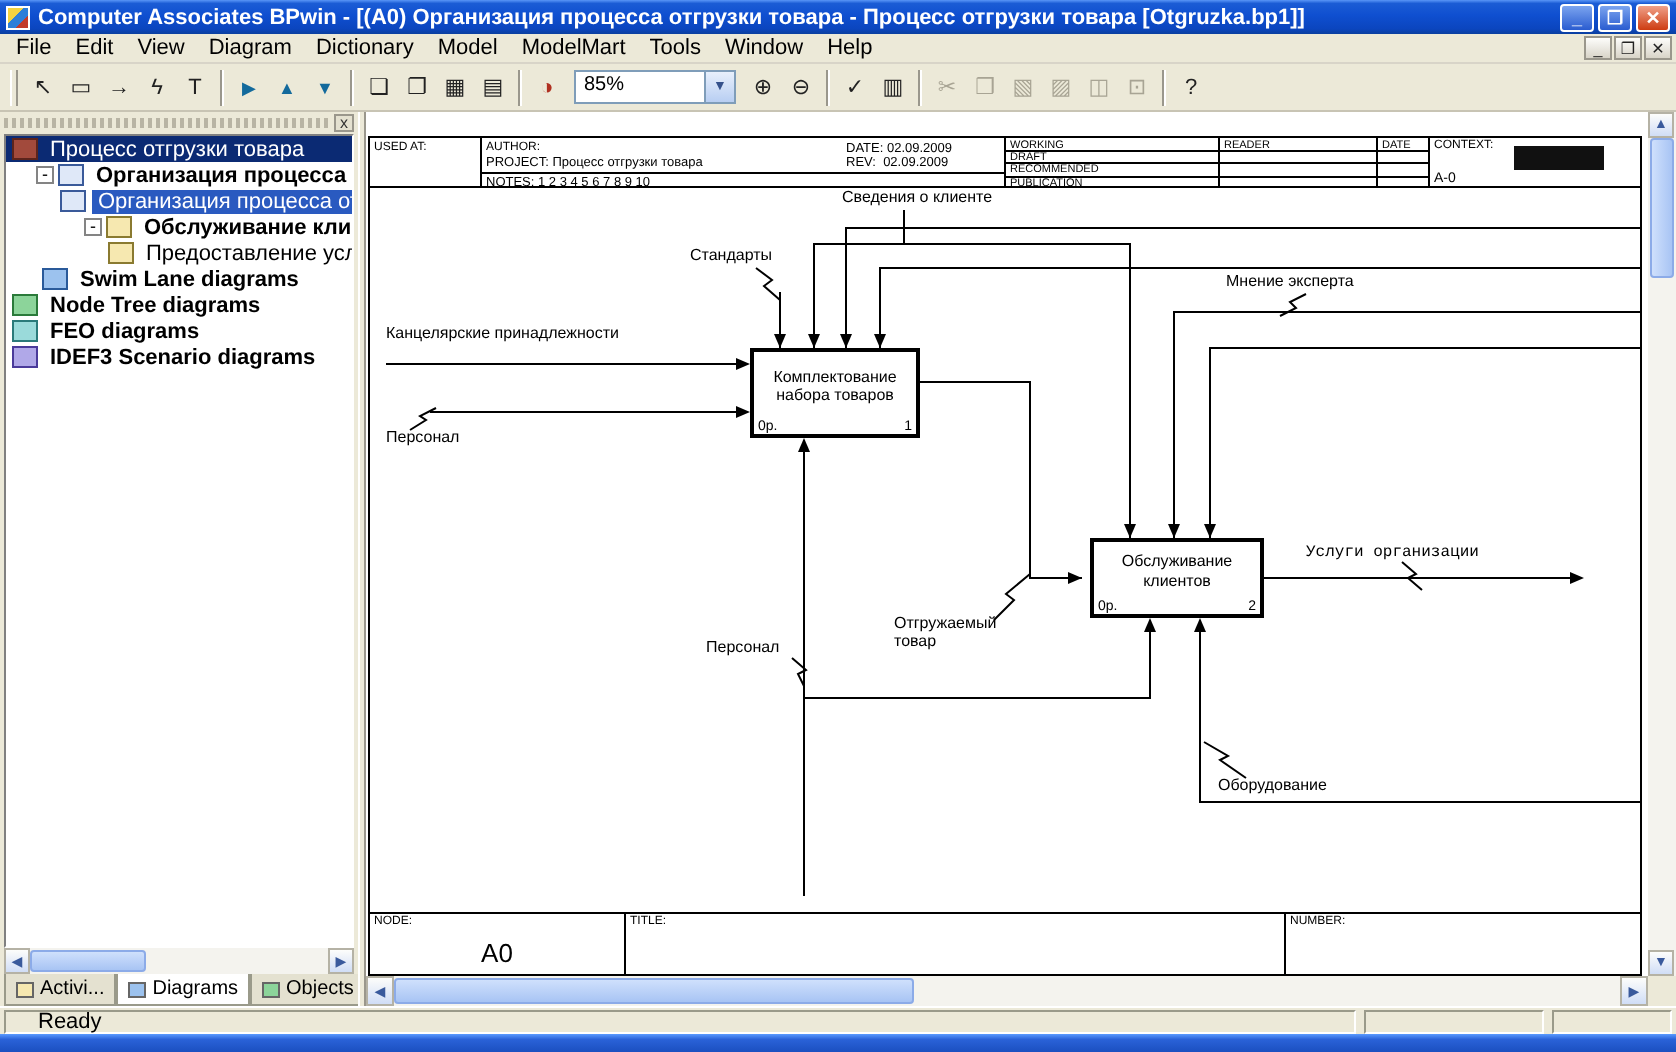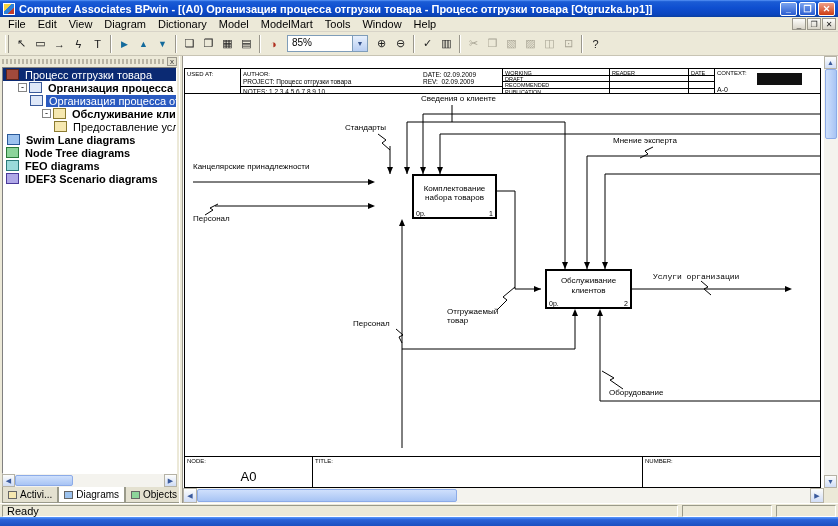--- a/index.html
+++ b/index.html
@@ -106,21 +106,21 @@
   .vscroll{position:absolute;left:824px;top:56px;width:14px;height:432px;background:#f4f3ee;display:flex;flex-direction:column}
   .vscroll .sb-thumb-v{height:70px}
   .vscroll .spacer{flex:1}
   .mainhs{position:absolute;left:183px;top:488px;width:641px;height:15px;background:#f4f3ee;display:flex}
   .mainhs .sb-btn{height:15px;width:14px}
   .mainhs .sb-thumb-h{width:260px;height:13px}
   .corner{position:absolute;left:824px;top:488px;width:14px;height:15px;background:#ece9d8}
   
   .statusbar{position:absolute;left:0;top:503px;width:838px;height:14px;background:#ece9d8;border-top:1px solid #fff;
     display:flex;align-items:center;font-size:11px}
-  .status-cell{height:12px;margin:0 2px;padding:0 4px;border:1px solid;border-color:#9a9a8a #fff #fff #9a9a8a;display:flex;align-items:center}
+  .status-cell{height:12px;margin:0 2px;padding:0 16px;border:1px solid;border-color:#9a9a8a #fff #fff #9a9a8a;display:flex;align-items:center}
   .status-main{flex:1}
   
   .taskbar{position:absolute;left:0;top:517px;width:838px;height:9px;
     background:linear-gradient(180deg,#5a9bff 0%,#2a62d8 30%,#1b4fc0 100%)}
 </style>
 </head>
 <body>
 
 <div class="window">
 
@@ -205,21 +205,21 @@
           </div>
           <div class="tree-row" style="padding-left: 39px;">
             <span class="expander">-</span>
             <span class="tree-icon activity-icon"></span>
             <span class="tree-label bold">Обслуживание клиентов</span>
           </div>
           <div class="tree-row" style="padding-left: 51px;">
             <span class="tree-icon activity-icon"></span>
             <span class="tree-label">Предоставление услуги</span>
           </div>
-          <div class="tree-row" style="padding-left: 4px;">
+          <div class="tree-row" style="padding-left: 18px;">
             <span class="tree-icon swimlane-icon"></span>
             <span class="tree-label bold">Swim Lane diagrams</span>
           </div>
           <div class="tree-row" style="padding-left: 3px;">
             <span class="tree-icon nodetree-icon"></span>
             <span class="tree-label bold">Node Tree diagrams</span>
           </div>
           <div class="tree-row" style="padding-left: 3px;">
             <span class="tree-icon feo-icon"></span>
             <span class="tree-label bold">FEO diagrams</span>
@@ -318,21 +318,21 @@
             <polygon points="417,168 423,168 420,175"></polygon>
             <polygon points="214,132 220,132 217,125"></polygon>
             <polygon points="387,222 393,222 390,215"></polygon>
             <polygon points="412,222 418,222 415,215"></polygon>
             <polygon points="183,85 183,91 190,88"></polygon>
             <polygon points="183,109 183,115 190,112"></polygon>
             <polygon points="349,192 349,198 356,195"></polygon>
             <polygon points="600,192 600,198 607,195"></polygon>
           </g>
         </svg>
-      <div class="activity-box" style="left: 190px; top: 80px; width: 85px; height: 45px; margin-left: 37px;">
+      <div class="activity-box" style="left: 190px; top: 80px; width: 85px; height: 45px;">
             <div class="box-label">Комплектование набора товаров</div>
             <span class="box-cost">0р.</span>
             <span class="box-num">1</span>
           </div>
           <div class="activity-box" style="left: 360px; top: 175px; width: 87px; height: 40px;">
             <div class="box-label">Обслуживание клиентов</div>
             <span class="box-cost">0р.</span>
             <span class="box-num">2</span>
           </div>
           <div class="arrow-label" style="left: 160px; top: 30px;">Стандарты</div>

